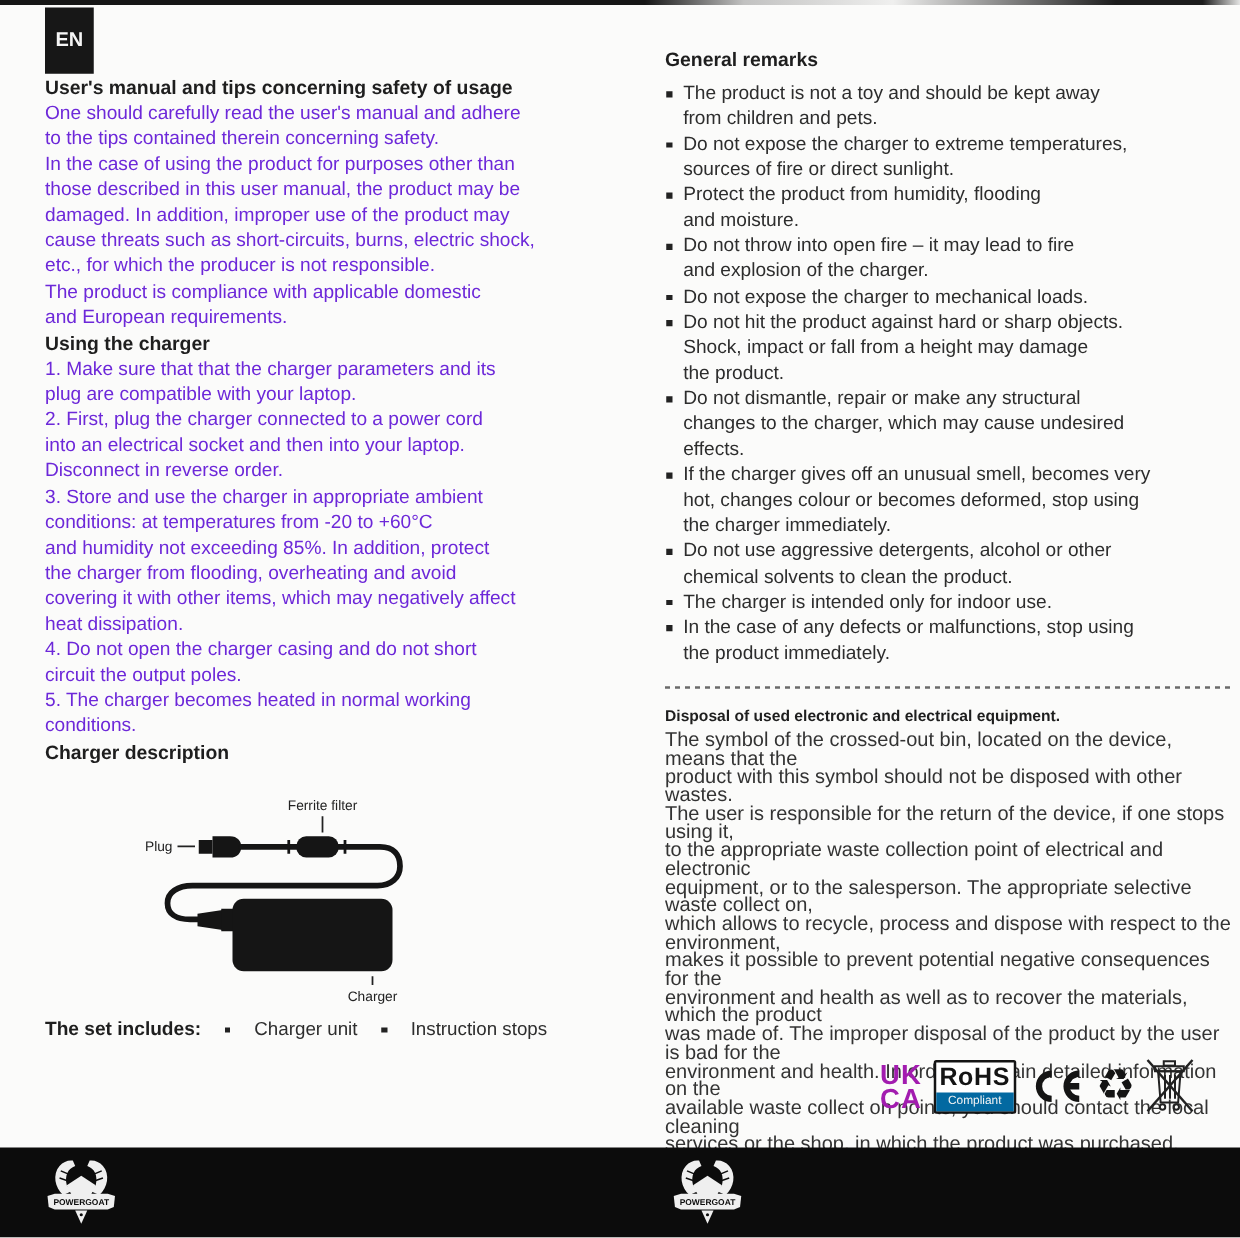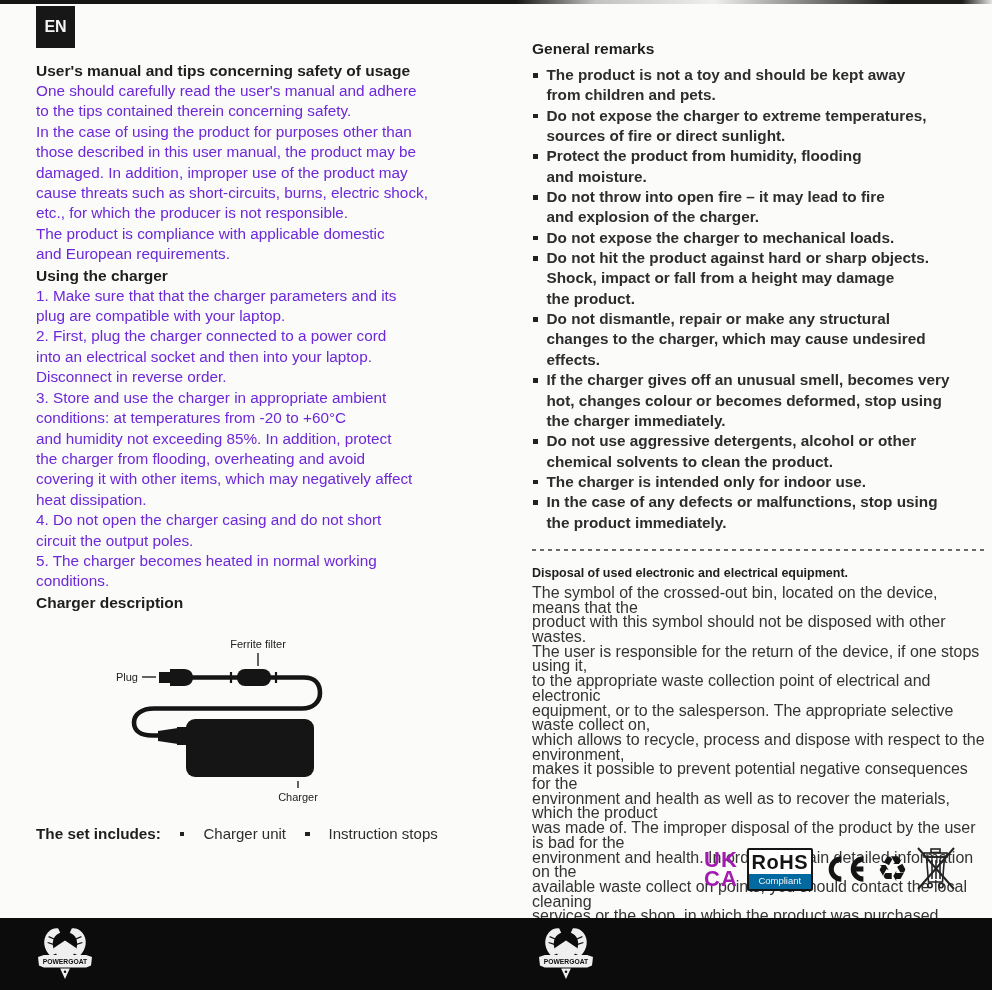--- a/index.html
+++ b/index.html
@@ -3,42 +3,42 @@
 <meta charset="utf-8">
 <style>
   html,body{margin:0;padding:0;}
   body{font-family:"Liberation Sans","DejaVu Sans",sans-serif;background:#e8e8e8;}
   .page{position:relative;width:992px;height:990px;background:#fbfbfa;overflow:hidden;
         color:#2d2d2d;}
   
   .top-edge{position:absolute;top:0;left:0;width:100%;height:4px;
     background:linear-gradient(90deg,#161616 0%,#161616 52%,rgba(22,22,22,.25) 60%,
                rgba(22,22,22,.05) 72%,#1d1d1d 90%,#1d1d1d 97%,rgba(22,22,22,.1) 100%);}
-  .lang-badge{position:absolute;left:36px;top:6px;width:39px;height:42px;background:#171717;
+  .lang-badge{position:absolute;left:36px;top:6px;width:39px;height:53px;background:#171717;
     color:#f5f5f5;font-weight:bold;font-size:16px;display:flex;align-items:center;justify-content:center;}
 
   .col-left{position:absolute;left:36px;top:60px;width:462px;}
   .col-right{position:absolute;left:532px;top:38px;width:456px;}
 
   h2.sec{font-size:15.5px;line-height:21px;font-weight:bold;color:#1e1e1e;margin:0;}
   .body-text{font-size:15.3px;line-height:20.4px;margin:0;white-space:pre-line;color:#6d28d9;}
   .mb9{margin-bottom:9px;} .mt13{margin-top:13px;} .mb8{margin-bottom:8px;}
   .mt10{margin-top:10px;}
 
   
   .diagram{display:block;margin:12px 0 0 44px;}
   .diagram text{font-family:"Liberation Sans",sans-serif;font-size:11px;fill:#222;}
 
   
-  .set-row{display:flex;align-items:baseline;gap:19px;margin-top:20px;font-size:15px;}
+  .set-row{display:flex;align-items:baseline;gap:19px;margin-top:10px;font-size:15px;}
   .set-label{font-weight:bold;font-size:15.3px;color:#1e1e1e;}
   .sq{width:4.5px;height:4.5px;background:#222;display:inline-block;flex:0 0 auto;align-self:center;}
 
   
-  ul.remarks{list-style:none;margin:6px 0 16px 0;padding:0;font-weight:bold;}
+  ul.remarks{list-style:none;margin:6px 0 16px 0;padding:0;}
   ul.remarks li{display:flex;font-size:15.3px;line-height:20.35px;}
   ul.remarks .bullet{width:4.5px;height:4.5px;background:#222;margin:8px 9px 0 1px;flex:0 0 auto;}
   ul.remarks .li-text{white-space:pre-line;flex:1;}
 
   .dashes{height:2px;margin-top:13px;
     background:repeating-linear-gradient(90deg,#6a6a6a 0 4px,transparent 4px 8px);}
   h3.small-sec{font-size:12.5px;line-height:16px;font-weight:bold;color:#1e1e1e;margin:14px 0 0 0;}
   .small-text{font-size:16px;line-height:14.7px;margin:5px 0 0 0;white-space:pre-line;color:#333;}
 
   

